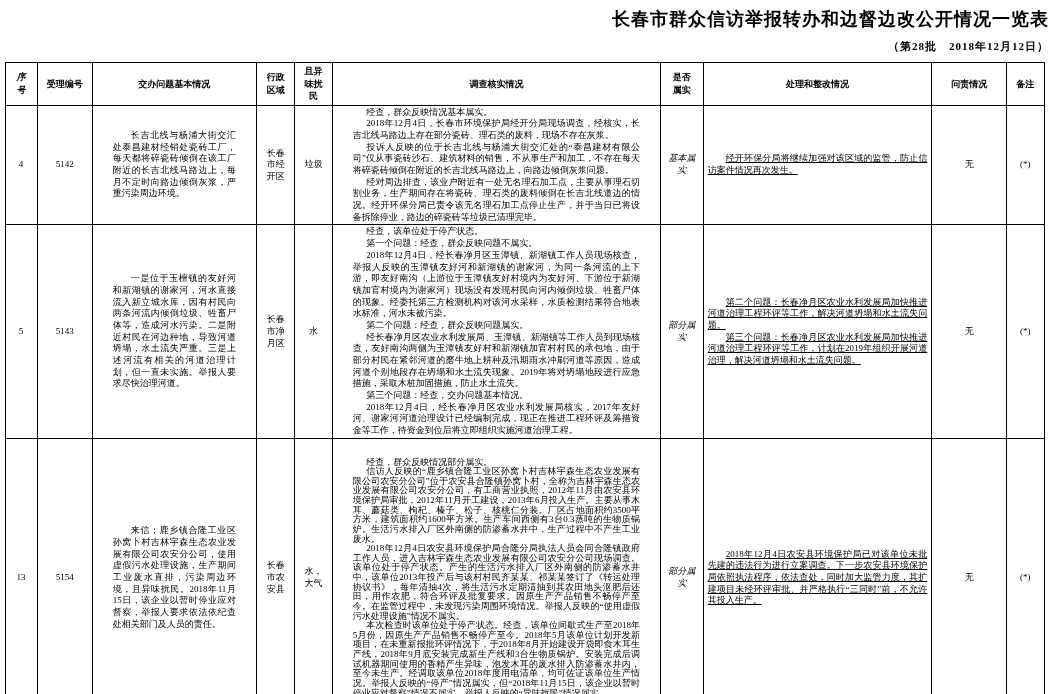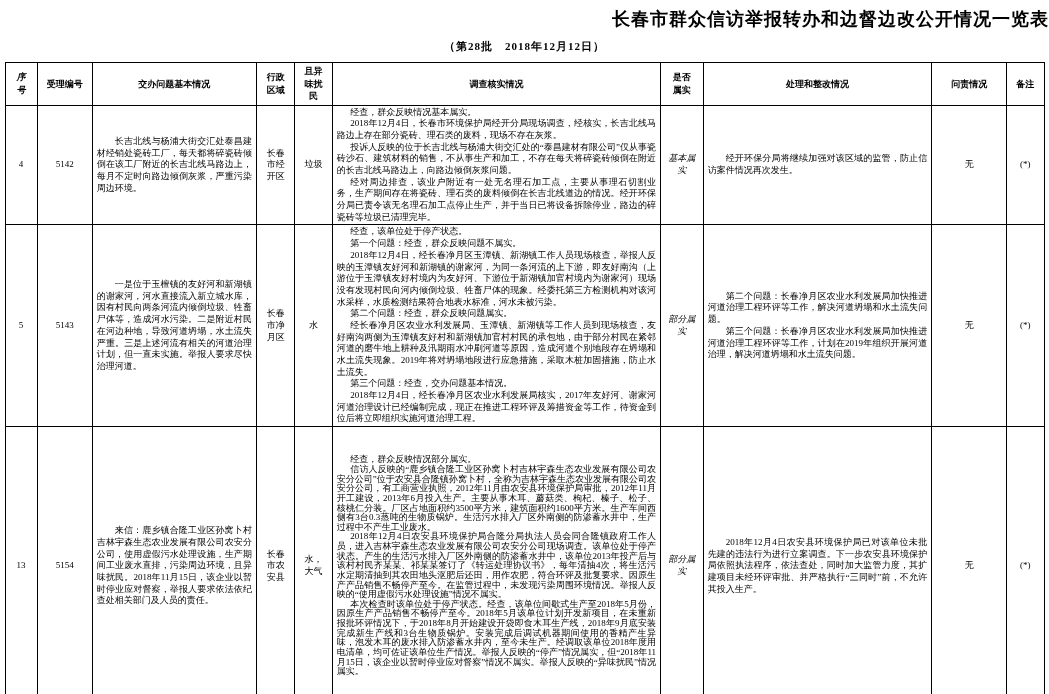--- a/index.html
+++ b/index.html
@@ -1,35 +1,35 @@
 <!DOCTYPE html>
 <html><head>
 <meta charset="utf-8">
 <style>
   html,body{margin:0;padding:0;background:#fff;color:#000;}
   body{width:1049px;height:694px;overflow:hidden;font-family:"Liberation Serif","DejaVu Serif",serif;}
   .page{padding-top:9px;}
   .title{text-align:right;font-weight:bold;font-size:18px;letter-spacing:1px;line-height:1.2;}
-  .subtitle{text-align:center;font-weight:bold;font-size:11px;margin-top:8px;letter-spacing:1px;}
+  .subtitle{text-align:right;font-weight:bold;font-size:11px;margin-top:8px;letter-spacing:1px;}
   table.report{border-collapse:collapse;table-layout:fixed;width:1040px;margin:8px auto 0 auto;}
   th,td{border:1px solid #000;vertical-align:middle;overflow:hidden;}
   th{font-size:9px;font-weight:bold;text-align:center;padding:2px 2px;line-height:1.35;}
-  td{font-size:9px;line-height:1.3;padding:1px 4px;}
+  td{font-size:9px;line-height:1.3;padding:1px 20px;}
   td.center{text-align:center;padding:1px 1px;}
   .vstack{display:inline-block;width:1.1em;word-break:break-all;text-align:center;font-style:italic;}
   .w2{display:inline-block;width:2.2em;word-break:break-all;text-align:center;}
   .w3{display:inline-block;width:3.2em;word-break:break-all;text-align:center;font-style:italic;}
   p.para{margin:0;text-indent:1.5em;text-align:justify;}
   td.problem p.para,td.handling p.para{text-indent:2em;}
   tr.hdr{height:43px;}
   tr.r1{height:110px;}
   tr.r2{height:200px;}
   tr.r3{height:279px;}
   td.dense{line-height:1.07;}
-  td.handling{padding:7px 4px;}
+  td.handling{padding:7px 4px;text-decoration:underline;}
 </style>
 </head>
 <body>
 
 <div class="page">
   <div class="title">长春市群众信访举报转办和边督边改公开情况一览表</div>
   <div class="subtitle">（第28批　2018年12月12日）</div>
 
   <table class="report">
     <colgroup>

